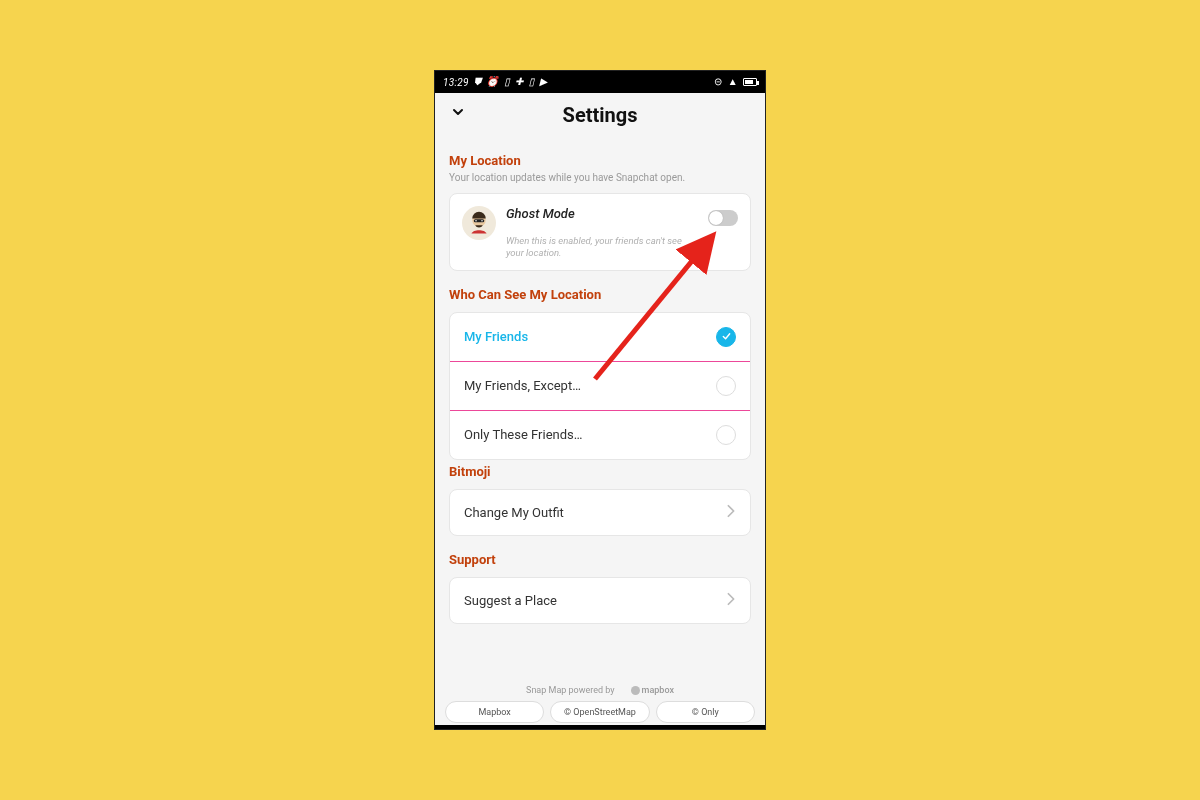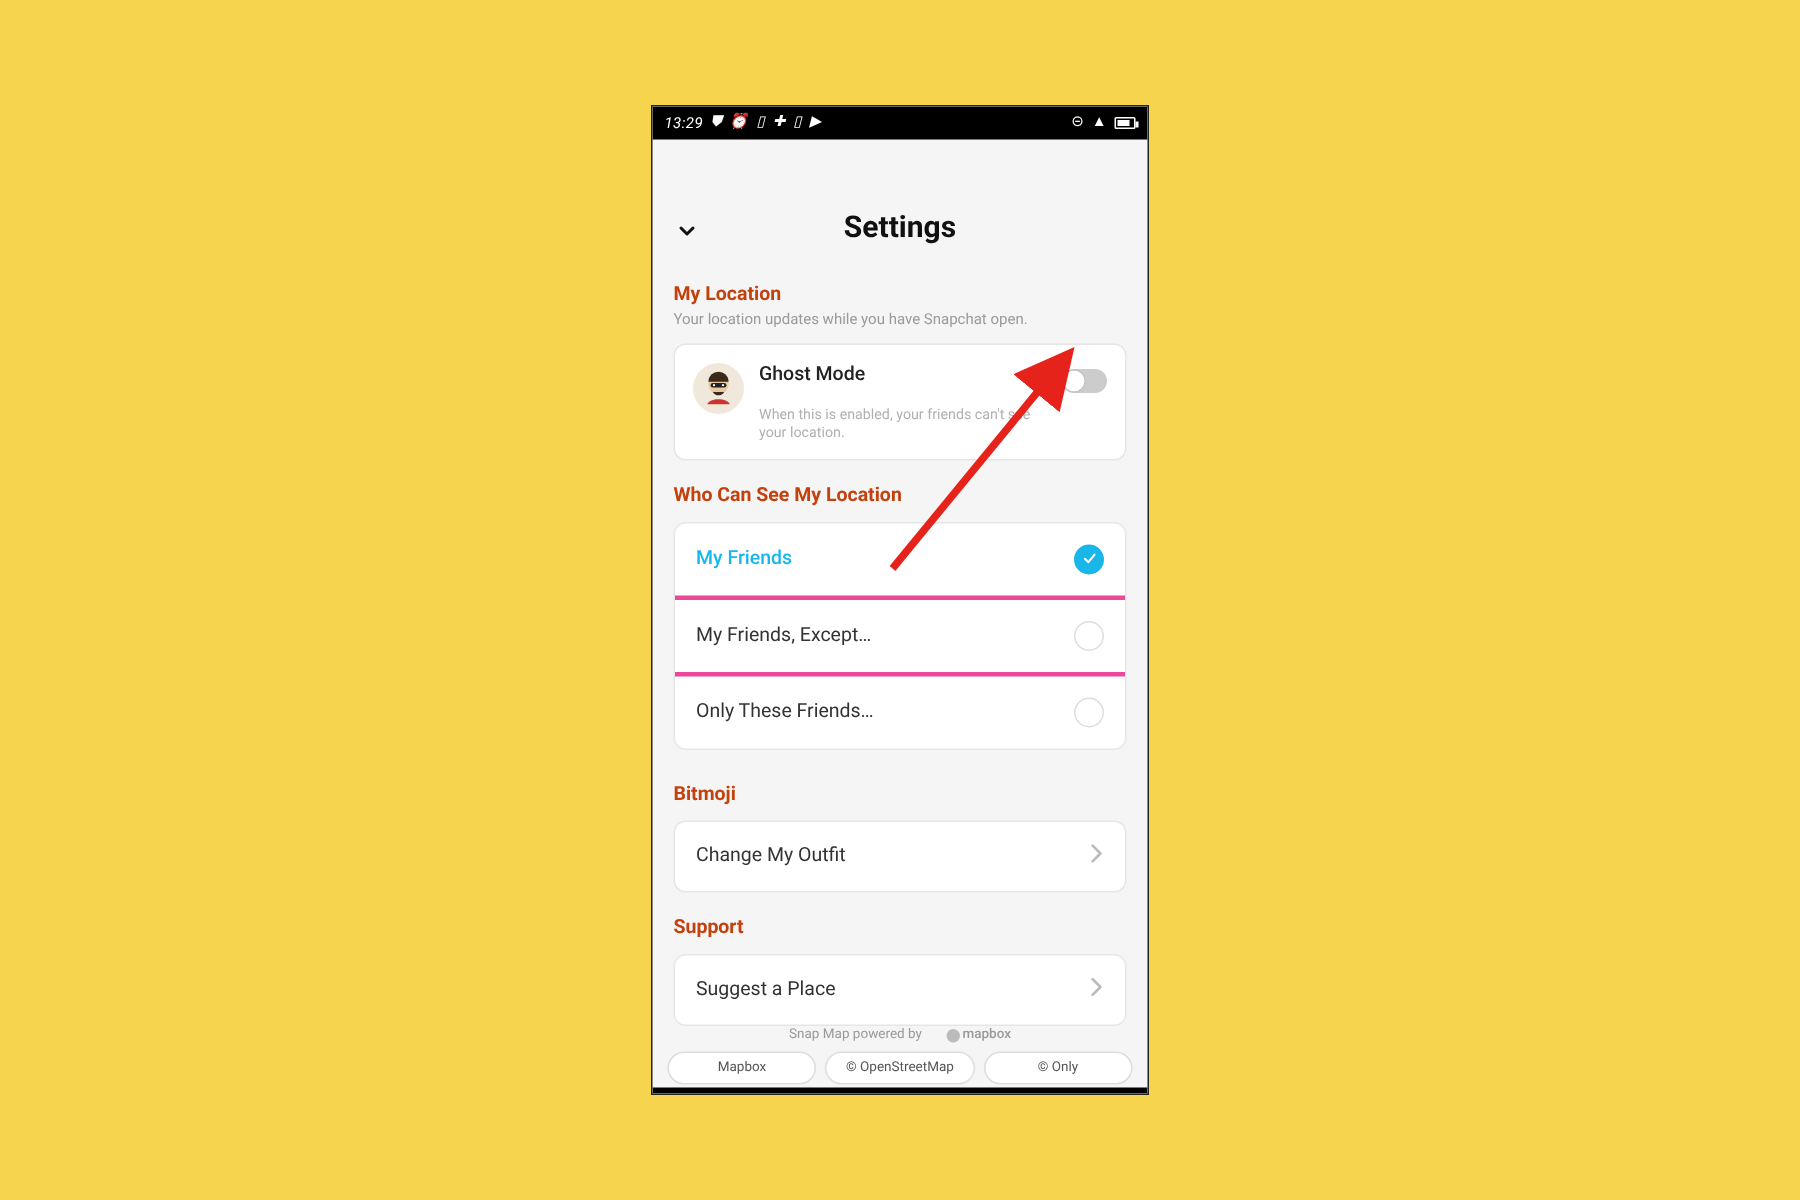--- a/index.html
+++ b/index.html
@@ -34,23 +34,22 @@
   }
   .statusbar .left { display:flex; align-items:center; gap:5px;font-style:italic;}
   .statusbar .right { display:flex; align-items:center; gap:5px;}
   .sb-glyph { font-size:10px; line-height:1; }
   .battery { display:inline-block; width:14px; height:8px; border:1px solid #fff; border-radius:1px; position:relative; }
   .battery::after { content:""; position:absolute; right:-3px; top:2px; width:2px; height:4px; background:#fff; }
   .battery .fill{ position:absolute; left:1px; top:1px; bottom:1px; width:70%; background:#fff;}
 
   .header {
     display:flex;
-    align-items:flex-end;
+    align-items:flex-start;
     padding: 10px 14px 8px;
-    margin-top: 36px;
   }
   .chevron-down {
     width:18px; height:18px;
     display:flex; align-items:center; justify-content:center;
   }
   .chevron-down svg { width:16px; height:16px; }
   .header-title {
     flex:1;
     text-align:center;
     font-size:20px;
@@ -78,20 +77,21 @@
     background:#fff;
     border:1px solid #e6e6e6;
     border-radius:8px;
     overflow:hidden;
   }
   .ghost-row {
     display:flex;
     align-items:flex-start;
     padding:12px 12px 10px;
     gap:10px;
+    font-style:italic;
   }
   .avatar {
     width:34px; height:34px; border-radius:50%;
     background:#f0e9db;
     display:flex; align-items:center; justify-content:center;
     flex-shrink:0;
   }
   .ghost-text { flex:1; }
   .ghost-title { font-size:13px; color:#222; font-weight:500; }
   .ghost-desc { font-size:9.5px; color:#b0b0b0; margin-top:14px; line-height:1.3; }
@@ -109,21 +109,21 @@
     box-shadow:0 0 1px rgba(0,0,0,0.3);
   }
 
   .option-row {
     display:flex;
     align-items:center;
     justify-content:space-between;
     padding:14px 14px;
     font-size:13px;
     color:#333;
-    border-top:3px solid #ec4899;
+    border-top:1px solid #ec4899;
   }
   .option-row:first-child{ border-top:none;}
   .option-row.selected .label { color:#18b6e9; font-weight:500;}
   .radio {
     width:20px; height:20px; border-radius:50%;
     border:1.5px solid #ddd; background:#fff;
     display:flex; align-items:center; justify-content:center;
     flex-shrink:0;
   }
   .radio.checked{
@@ -256,21 +256,21 @@
       <div class="option-row">
         <span class="label">My Friends, Except…</span>
         <span class="radio"></span>
       </div>
       <div class="option-row">
         <span class="label">Only These Friends…</span>
         <span class="radio"></span>
       </div>
     </div>
 
-    <div class="section-title" style="margin-top:22px;">Bitmoji</div>
+    <div class="section-title" style="margin-top:4px;">Bitmoji</div>
     <div style="height:6px"></div>
     <div class="card">
       <div class="nav-row">
         <span>Change My Outfit</span>
         <span class="chev-right">
           <svg viewBox="0 0 10 16">
               <path d="M2 2l6 6-6 6" fill="none" stroke="#bbb" stroke-width="2" stroke-linecap="round" stroke-linejoin="round"></path>
             </svg>
         </span>
       </div>

